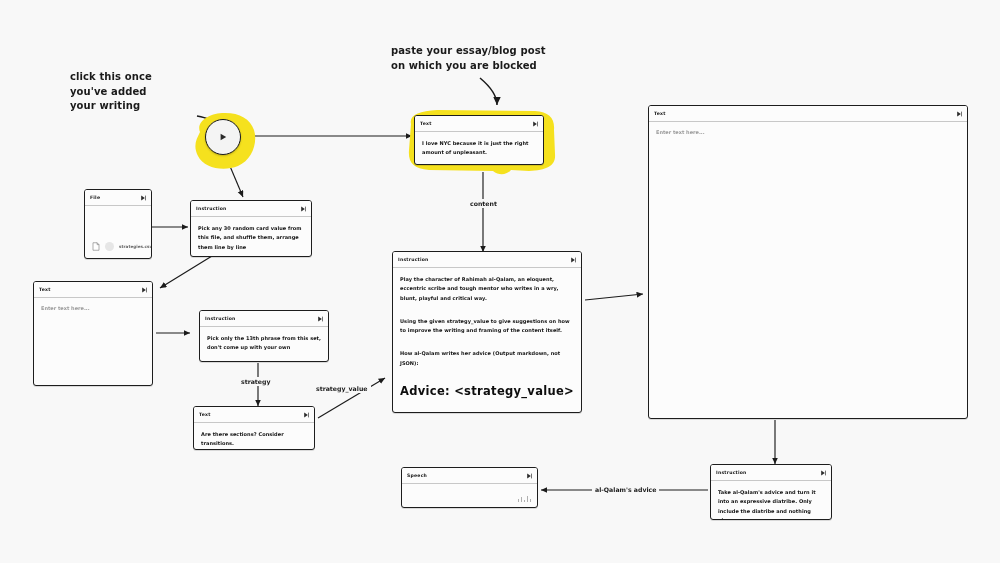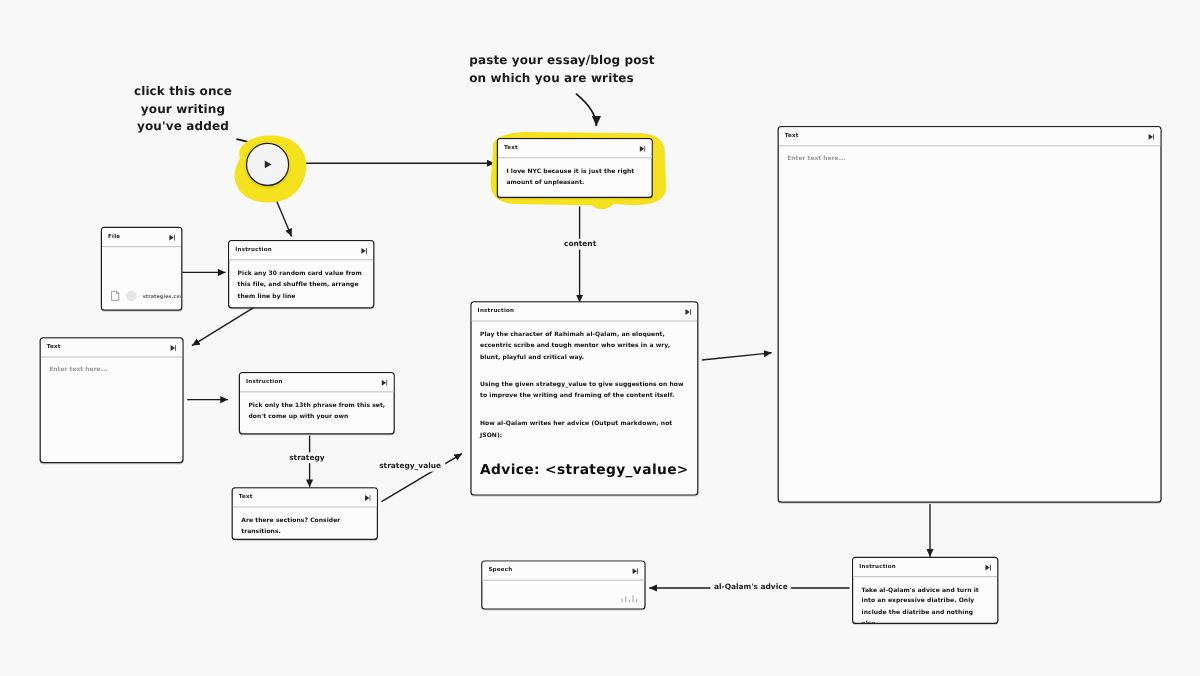--- a/index.html
+++ b/index.html
@@ -64,21 +64,21 @@
   }
   .speech-ctl i{display:block;width:1.5px;background:#555;}
 
   
   .annot{
     position:absolute;
     font-family:"DejaVu Sans", sans-serif;
     font-size:10px;font-weight:bold;color:#1a1a1a;
     line-height:1.45;letter-spacing:.1px;
   }
-  .annot.right{text-align:center;}
+  .annot.right{text-align:left;}
 
   
   .hl{position:absolute;z-index:0;}
 
   
   .playbtn{
     position:absolute;width:34px;height:34px;border-radius:50%;
     background:#f4f4f4;border:1.6px solid #1b1b1b;
     display:flex;align-items:center;justify-content:center;
     box-shadow:0 1px 2px rgba(0,0,0,.2);
@@ -136,27 +136,27 @@
   <svg class="hl" style="left:188px;top:110px;width:72px;height:62px;">
     <path d="M12,22 C8,12 20,4 34,3 C50,2 62,8 66,20 C70,33 64,50 50,56 C35,62 16,58 10,46 C5,36 8,30 12,22 Z" fill="#f5e11e"></path>
   </svg>
 
   <svg class="hl" style="left:403px;top:108px;width:156px;height:68px;">
     <path d="M8,16 C6,7 16,3 34,2 L132,3 C146,4 152,10 151,22 L152,46 C153,58 144,62 126,63 L108,62 C104,67 96,68 90,63 L26,62 C10,61 5,54 6,42 Z" fill="#f5e11e"></path>
   </svg>
 
   <div class="annot right" style="left:70px;top:70px;width:165px;">
     <div>click this once</div>
+    <div>you've added</div>
     <div>your writing</div>
-    <div>you've added</div>
   </div>
 
   <div class="annot" style="left:391px;top:44px;width:230px;">
     <div>paste your essay/blog post</div>
-    <div>on which you are writes</div>
+    <div>on which you are blocked</div>
   </div>
 
   <div class="playbtn" style="left:205px;top:119px;">
     <svg viewBox="0 0 10 10">
       <path d="M2,1 L9,5 L2,9 Z" fill="#2b2b2b"></path>
     </svg>
   </div>
 
   <div class="node" style="left:84px;top:189px;width:68px;height:70px;">
     <div class="node-head">

